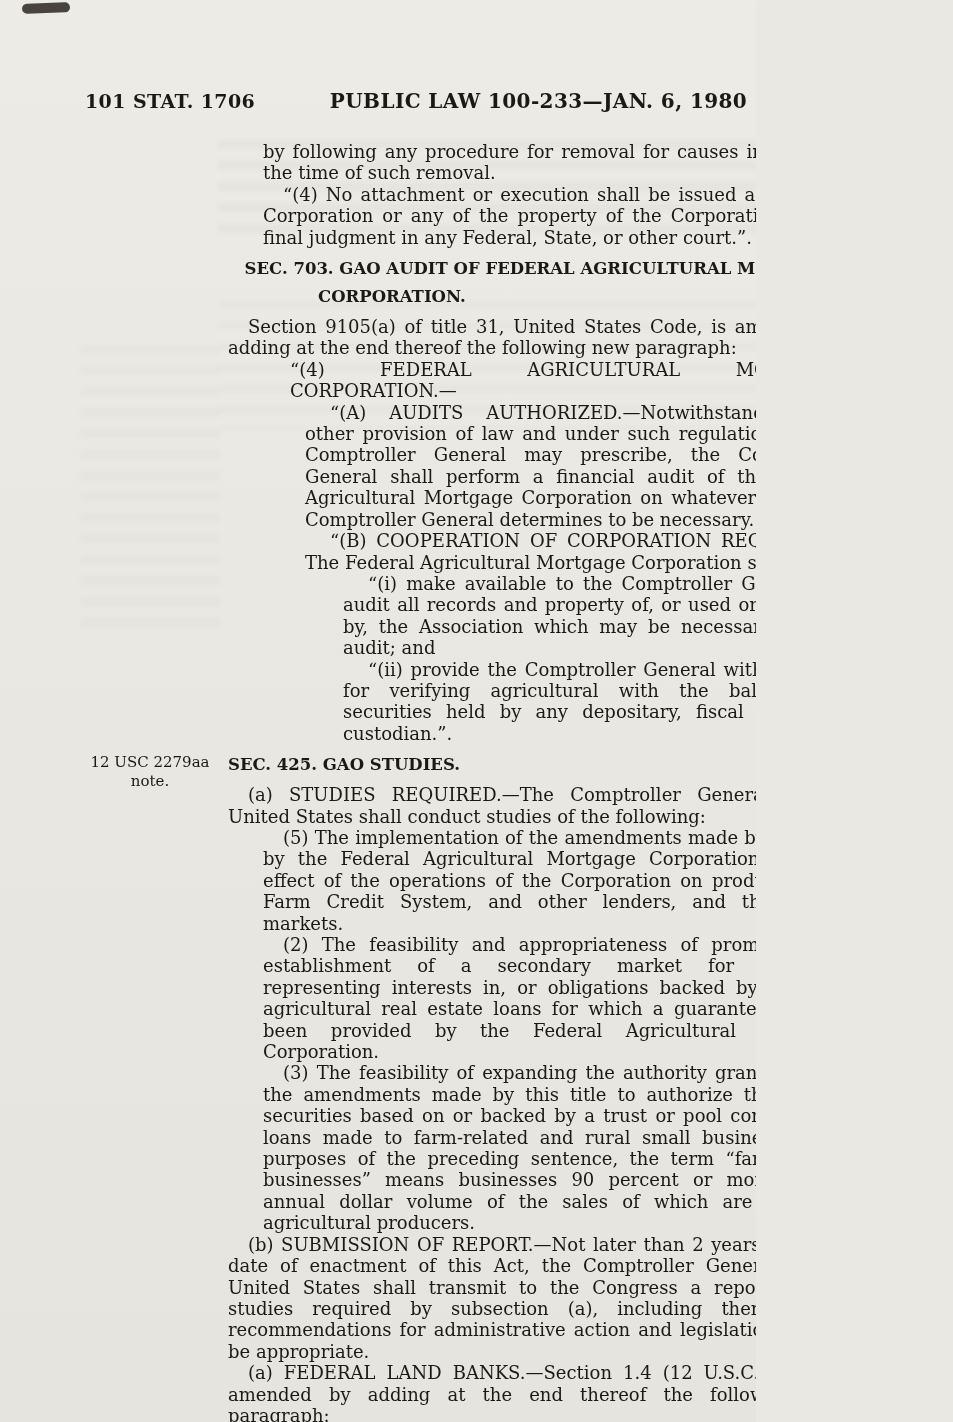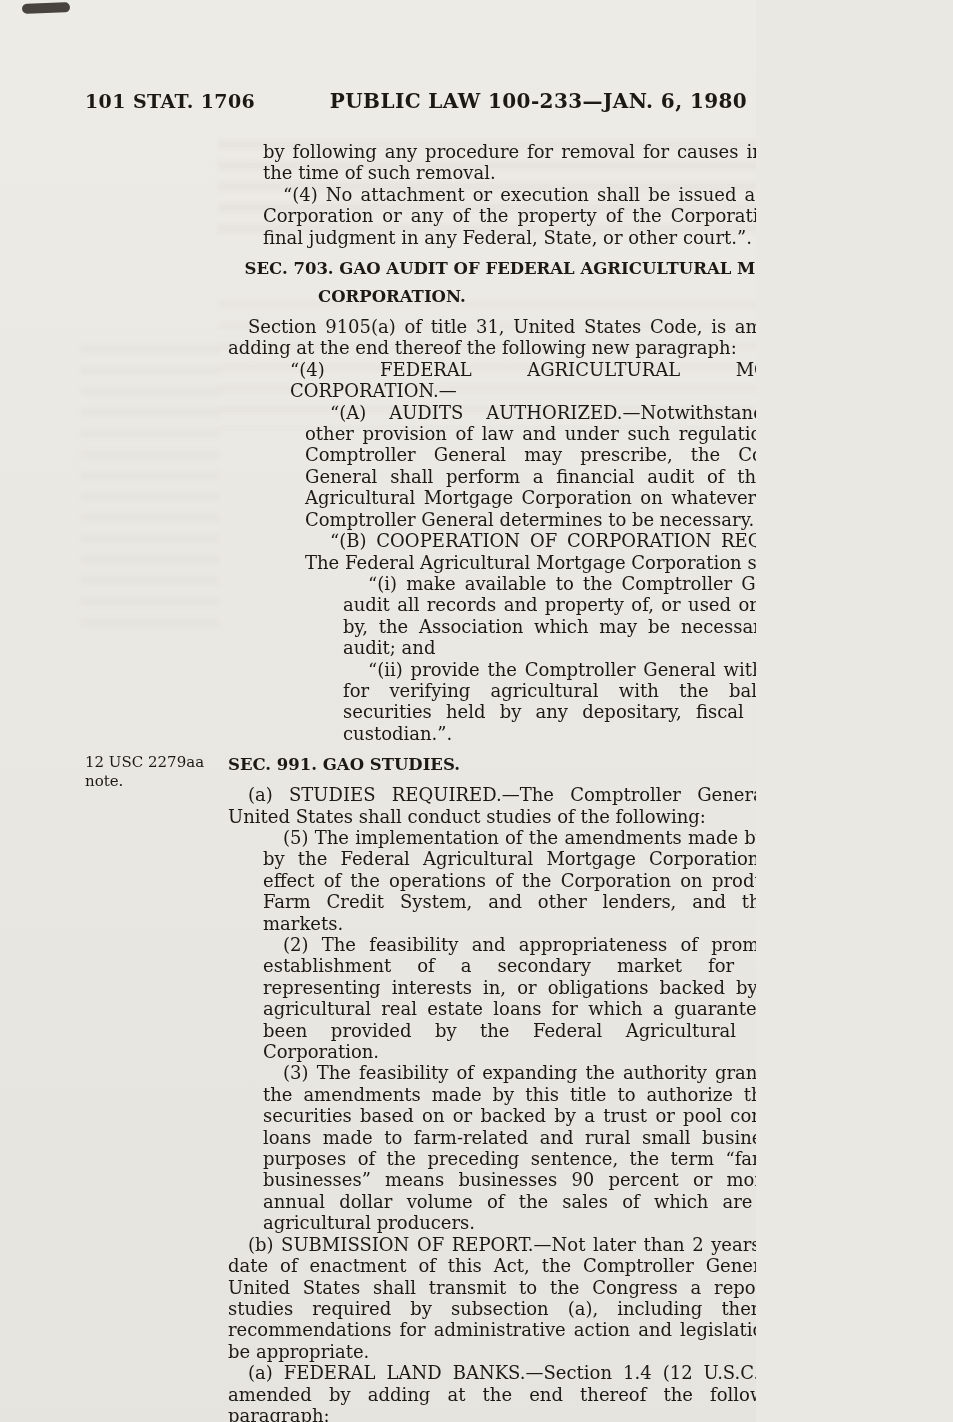--- a/index.html
+++ b/index.html
@@ -55,21 +55,21 @@
   .heading {
     font-weight: bold; font-size: 16.5px; line-height: 28px;
     margin-top: 7px; margin-bottom: 5px;
     padding-left: 90px; text-indent: -90px;
     text-align: right; text-align-last: left;
   }
   .sec-wrap { position: relative; }
   .margin-note {
     position: absolute; left: -143px; top: 2px; width: 130px;
     font-size: 15px; line-height: 19px; font-weight: normal;
-    text-align: left; text-indent: 0;
+    text-align: center; text-indent: 0;
   }
 </style>
 </head>
 <body>
 
 <div class="page">
 
   <div class="artifact-topleft"></div>
   <div class="bleed bleed-1"></div>
   <div class="bleed bleed-2"></div>
@@ -95,21 +95,21 @@
     <p class="para p-l3">“(A) AUDITS AUTHORIZED.—Notwithstanding any other provision of law and under such regulations as the Comptroller General may prescribe, the Comptroller General shall perform a financial audit of the Federal Agricultural Mortgage Corporation on whatever basis the Comptroller General determines to be necessary.</p>
 
     <p class="para p-l3">“(B) COOPERATION OF CORPORATION REQUIRED.—The Federal Agricultural Mortgage Corporation shall—</p>
 
     <p class="para p-l4">“(i) make available to the Comptroller General for audit all records and property of, or used or managed by, the Association which may be necessary for the audit; and</p>
 
     <p class="para p-l4">“(ii) provide the Comptroller General with facilities for verifying agricultural with the balances or securities held by any depositary, fiscal agent, or custodian.”.</p>
 
     <div class="sec-wrap">
       <aside class="margin-note">12 USC 2279aa note.</aside>
-      <p class="para heading">SEC. 991. GAO STUDIES.</p>
+      <p class="para heading">SEC. 425. GAO STUDIES.</p>
     </div>
 
     <p class="para p-l0">(a) STUDIES REQUIRED.—The Comptroller General of the United States shall conduct studies of the following:</p>
 
     <p class="para p-l1">(5) The implementation of the amendments made by this title by the Federal Agricultural Mortgage Corporation and the effect of the operations of the Corporation on producers, the Farm Credit System, and other lenders, and the capital markets.</p>
 
     <p class="para p-l1">(2) The feasibility and appropriateness of promoting the establishment of a secondary market for securities representing interests in, or obligations backed by, pools of agricultural real estate loans for which a guarantee has not been provided by the Federal Agricultural Mortgage Corporation.</p>
 
     <p class="para p-l1">(3) The feasibility of expanding the authority granted under the amendments made by this title to authorize the sale of securities based on or backed by a trust or pool consisting of loans made to farm-related and rural small businesses. For purposes of the preceding sentence, the term “farm-related businesses” means businesses 90 percent or more of the annual dollar volume of the sales of which are made to agricultural producers.</p>
 

